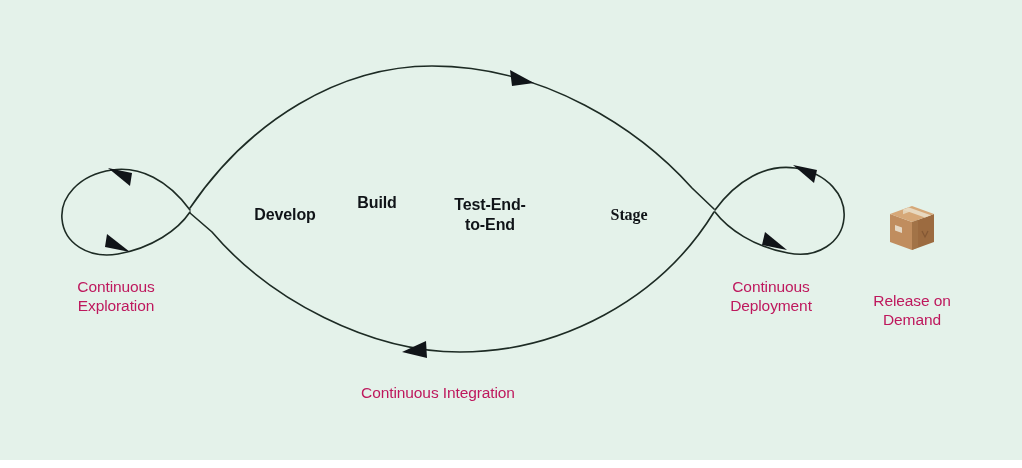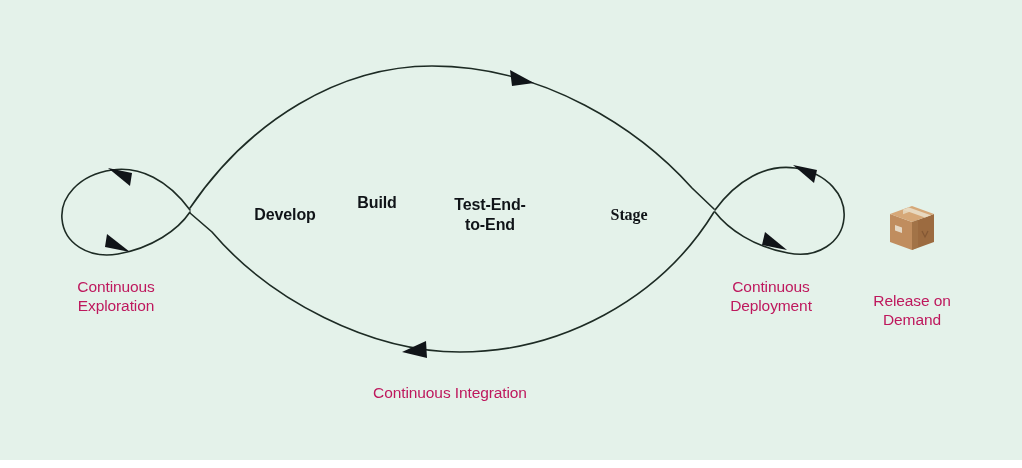--- a/index.html
+++ b/index.html
@@ -90,21 +90,21 @@
   </svg>
 
   <div class="stage-label" style="left:285px; top:215px;">Develop</div>
   <div class="stage-label" style="left:377px; top:203px;">Build</div>
   <div class="stage-label" style="left:490px; top:215px;">Test-End-
 to-End</div>
   <div class="stage-label" style="left:629px; top:215px;font-family:Liberation Serif, serif;">Stage</div>
 
   <div class="phase-label" style="left:116px; top:277px;">Continuous
 Exploration</div>
-  <div class="phase-label" style="left:450px; top:383px;">Continuous Integration</div>
+  <div class="phase-label" style="left:438px; top:383px;">Continuous Integration</div>
   <div class="phase-label" style="left:771px; top:277px;">Continuous
 Deployment</div>
   <div class="phase-label" style="left:912px; top:291px;">Release on
 Demand</div>
 
   <div class="box-icon" style="left:912px; top:228px;">
     <svg width="56" height="56" viewBox="0 0 56 56">
 
       <polygon points="6,16 28,24 28,52 6,44" fill="#c08d5e"></polygon>
 

